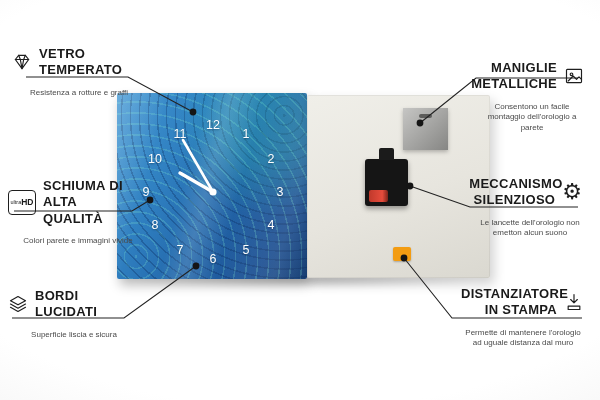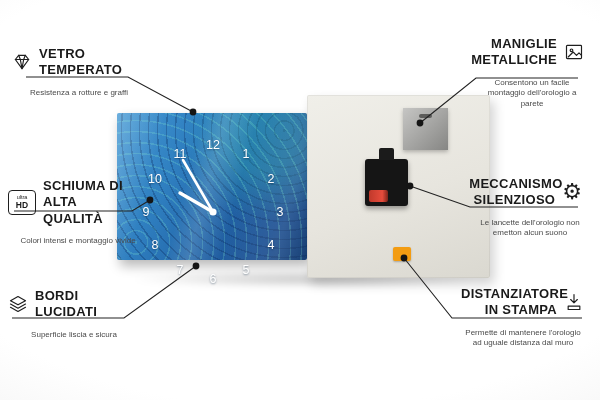--- a/index.html
+++ b/index.html
@@ -10,28 +10,27 @@
   }
   
   .connectors{position:absolute;left:0;top:0;width:600px;height:400px;pointer-events:none;}
   .connectors path{stroke:#222;stroke-width:1.1;fill:none;}
   .connectors circle{fill:#151515;}
   
   .ground-shadow{position:absolute;left:128px;top:270px;width:352px;height:18px;
     background:radial-gradient(ellipse at center, rgba(0,0,0,.22), rgba(0,0,0,0) 70%);
     filter:blur(3px);}
   .clock-front{
-    position:absolute;left:117px;top:93px;width:190px;height:147px;border-radius:2px;
+    position:absolute;left:117px;top:93px;width:190px;height:186px;border-radius:2px;
     background:
       radial-gradient(circle at 78% 18%, rgba(60,230,190,.20) 0 16%, transparent 42%),
       repeating-radial-gradient(circle at 88% 12%, rgba(8,40,90,.30) 0 1.5px, transparent 1.5px 9px),
       repeating-radial-gradient(circle at 10% 88%, rgba(130,235,205,.22) 0 1.5px, transparent 1.5px 11px),
       linear-gradient(118deg,#4398d4 0%,#2f7fc0 32%,#2265a8 58%,#1c4f92 82%,#173f74 100%);
     box-shadow:3px 6px 12px rgba(0,0,0,.28);
-    margin-top:20px;
   }
   .clock-front::before{ 
     content:"";position:absolute;inset:0;border-radius:2px;
     background:linear-gradient(105deg, rgba(255,255,255,.22) 0%, rgba(255,255,255,0) 22%,
       rgba(255,255,255,0) 38%, rgba(255,255,255,.14) 48%, rgba(255,255,255,0) 62%,
       rgba(255,255,255,.10) 86%, rgba(255,255,255,0) 100%);
   }
   .numeral{position:absolute;transform:translate(-50%,-50%);color:#fff;font-size:12.5px;
     text-shadow:0 1px 2px rgba(0,30,60,.45);}
   .hands{position:absolute;left:0;top:0;}
@@ -60,29 +59,29 @@
   
   .callout{position:absolute;color:#1a1a1a;}
   .co-row{display:flex;align-items:center;gap:7px;}
   .co-row.right{justify-content:flex-end;}
   .callout h3{margin:0;font-size:13px;font-weight:bold;line-height:1.25;letter-spacing:.3px;max-width:86px;}
   .co-r3 h3{max-width:96px;}
   .callout h3.ta-r{text-align:right;}
   .callout p{margin:9px 0 0 12px;font-size:8px;color:#4a4a4a;line-height:1.35;text-align:center;}
   .ico{flex:0 0 auto;display:flex;align-items:center;justify-content:center;}
   .ico svg{stroke:#1e1e1e;stroke-width:1.4;fill:none;stroke-linejoin:round;stroke-linecap:round;}
-  .uhd{width:26px;height:23px;border:1.4px solid #1e1e1e;border-radius:4px;display:flex;flex-direction:column;
+  .uhd{width:26px;height:23px;border:1.4px solid #1e1e1e;border-radius:4px;display:flex;flex-direction:row;
     align-items:center;justify-content:center;line-height:1;}
   .uhd .t{font-size:5.5px;}
   .uhd .b{font-size:8.5px;font-weight:bold;}
   .gear{font-family:"DejaVu Sans",sans-serif;font-size:22px;line-height:1;color:#1e1e1e;}
   .co-l1{left:12px;top:46px;width:122px;}
   .co-l2{left:8px;top:178px;width:128px;}
   .co-l3{left:8px;top:288px;width:120px;}
-  .co-r1{left:468px;top:36px;width:116px;}
+  .co-r1{left:468px;top:60px;width:116px;}
   .co-r2{left:466px;top:176px;width:116px;}
   .co-r3{left:450px;top:286px;width:134px;}
 </style>
 </head>
 <body>
 
 <div class="stage">
 
   <div class="ground-shadow"></div>
 
@@ -148,21 +147,21 @@
   <div class="callout co-l2">
     <div class="co-row">
       <span class="ico">
         <span class="uhd">
           <span class="t">ultra</span>
           <span class="b">HD</span>
         </span>
       </span>
       <h3>SCHIUMA DI ALTA QUALITÀ</h3>
     </div>
-    <p>Colori intensi e montaggio vivide</p>
+    <p>Colori parete e immagini vivide</p>
   </div>
 
   <div class="callout co-l3">
     <div class="co-row">
       <span class="ico">
         <svg width="20" height="20" viewBox="0 0 24 24">
           <path d="M3 8 L12 3 L21 8 L12 13 Z"></path>
           <path d="M3 12 L12 17 L21 12"></path>
           <path d="M3 16 L12 21 L21 16"></path>
         </svg>

